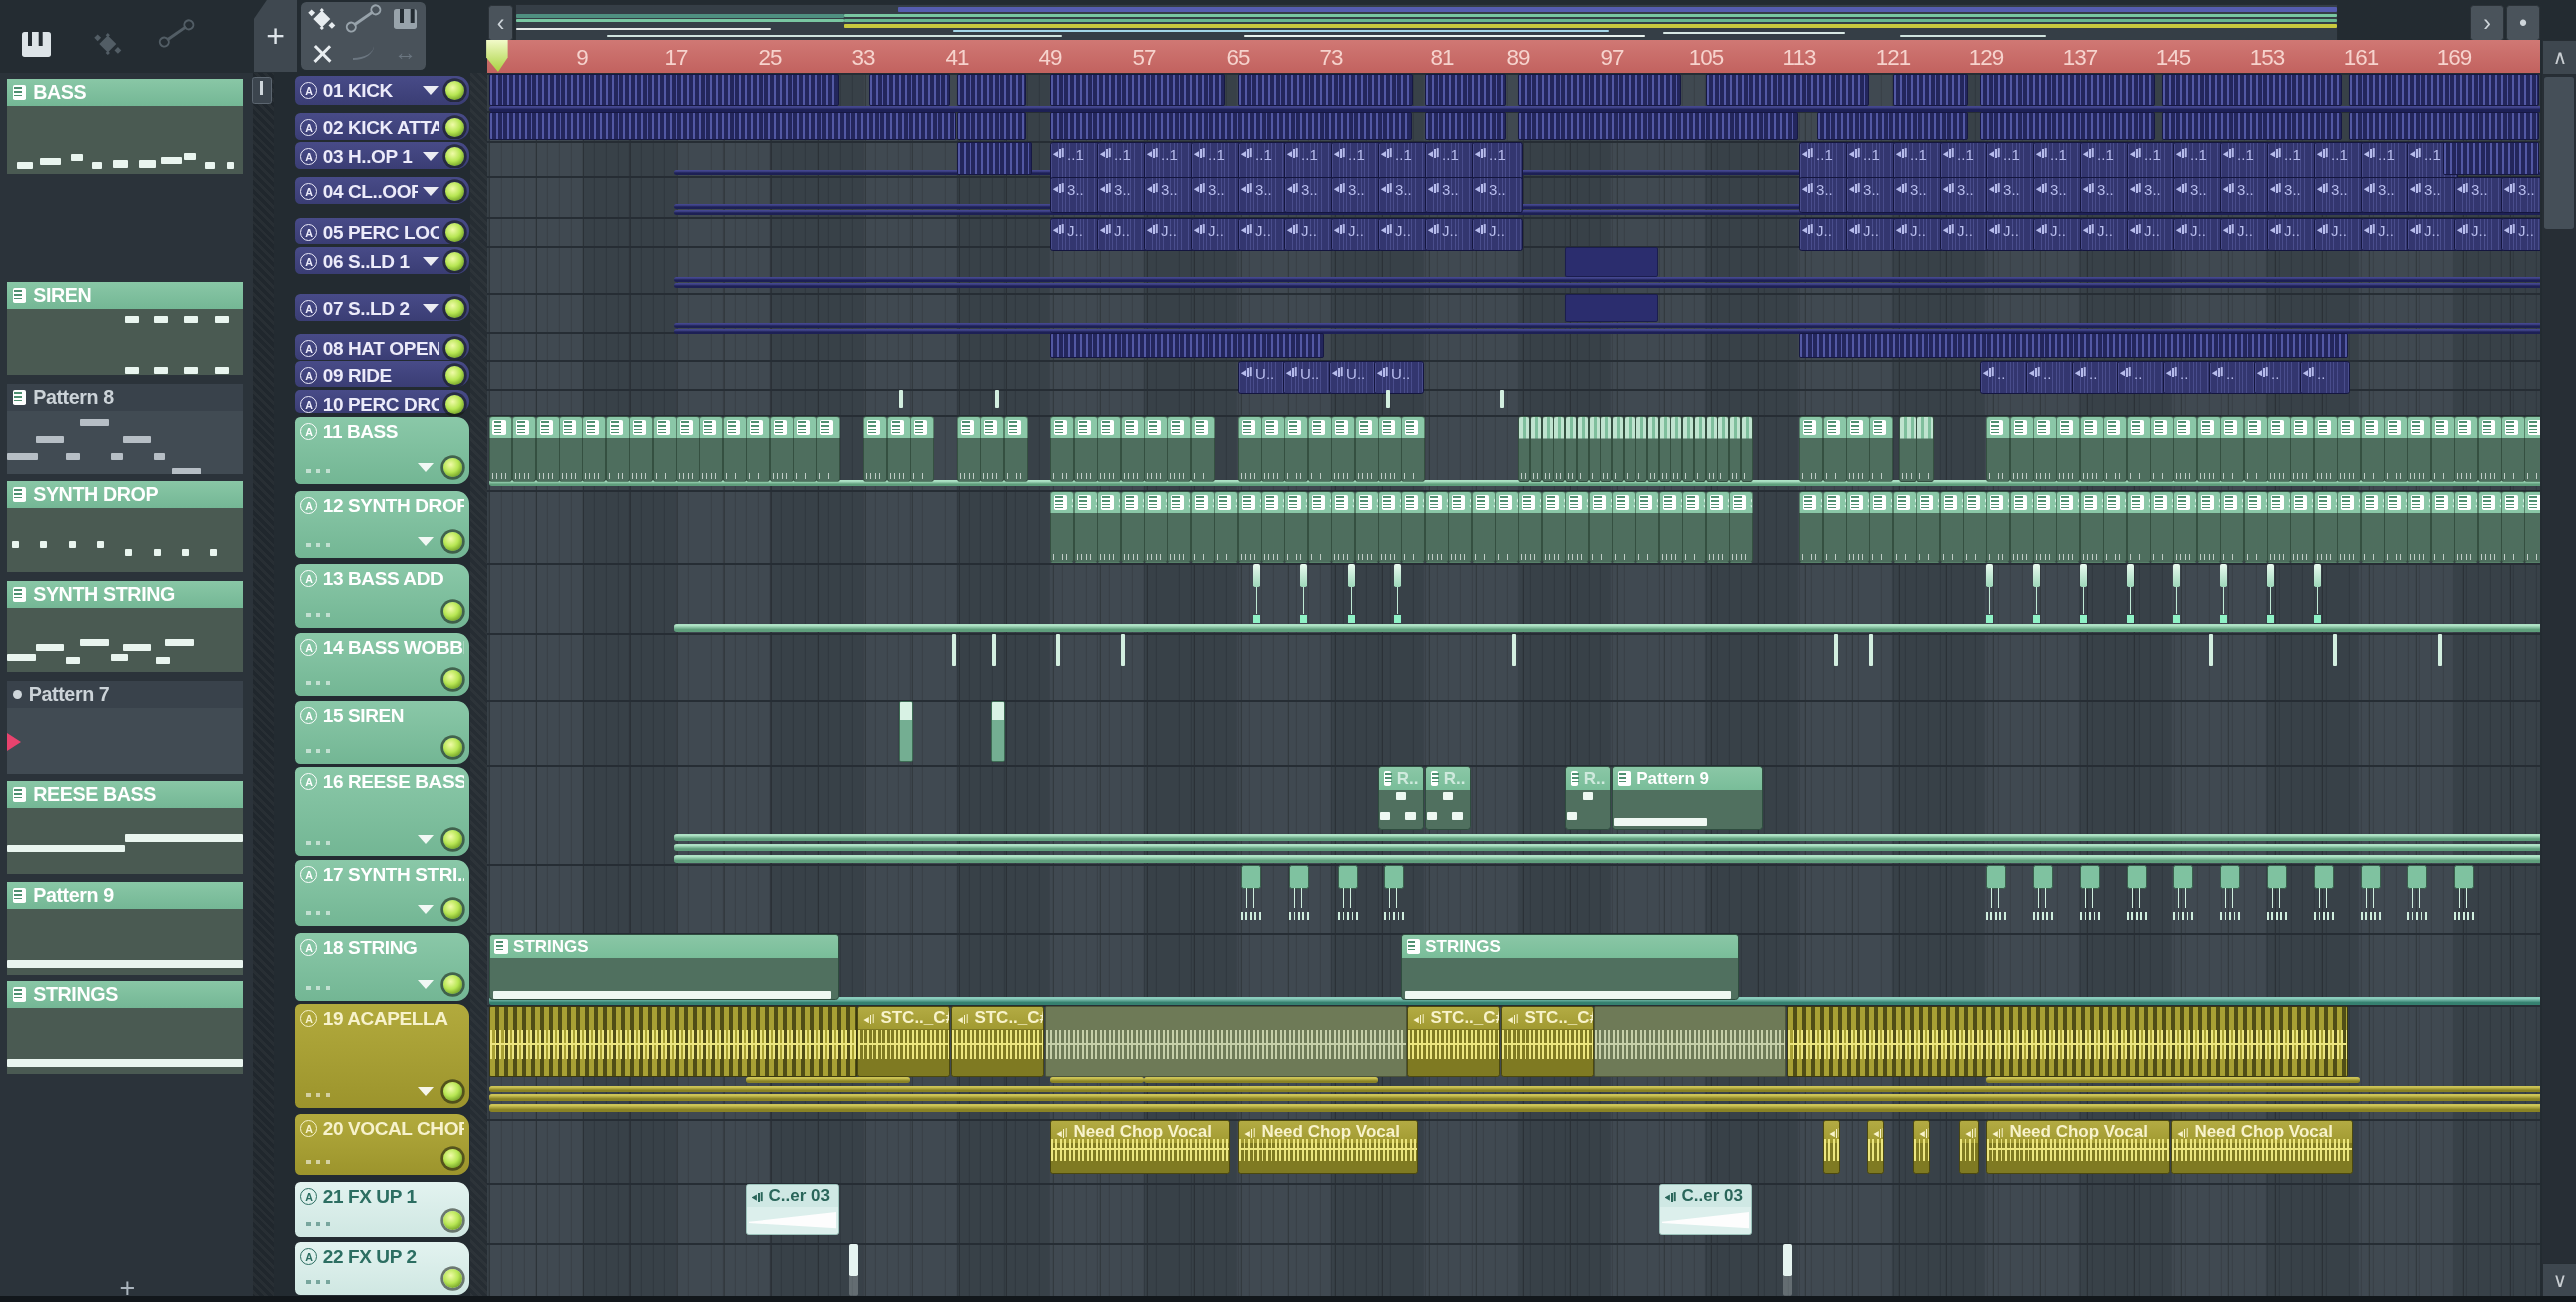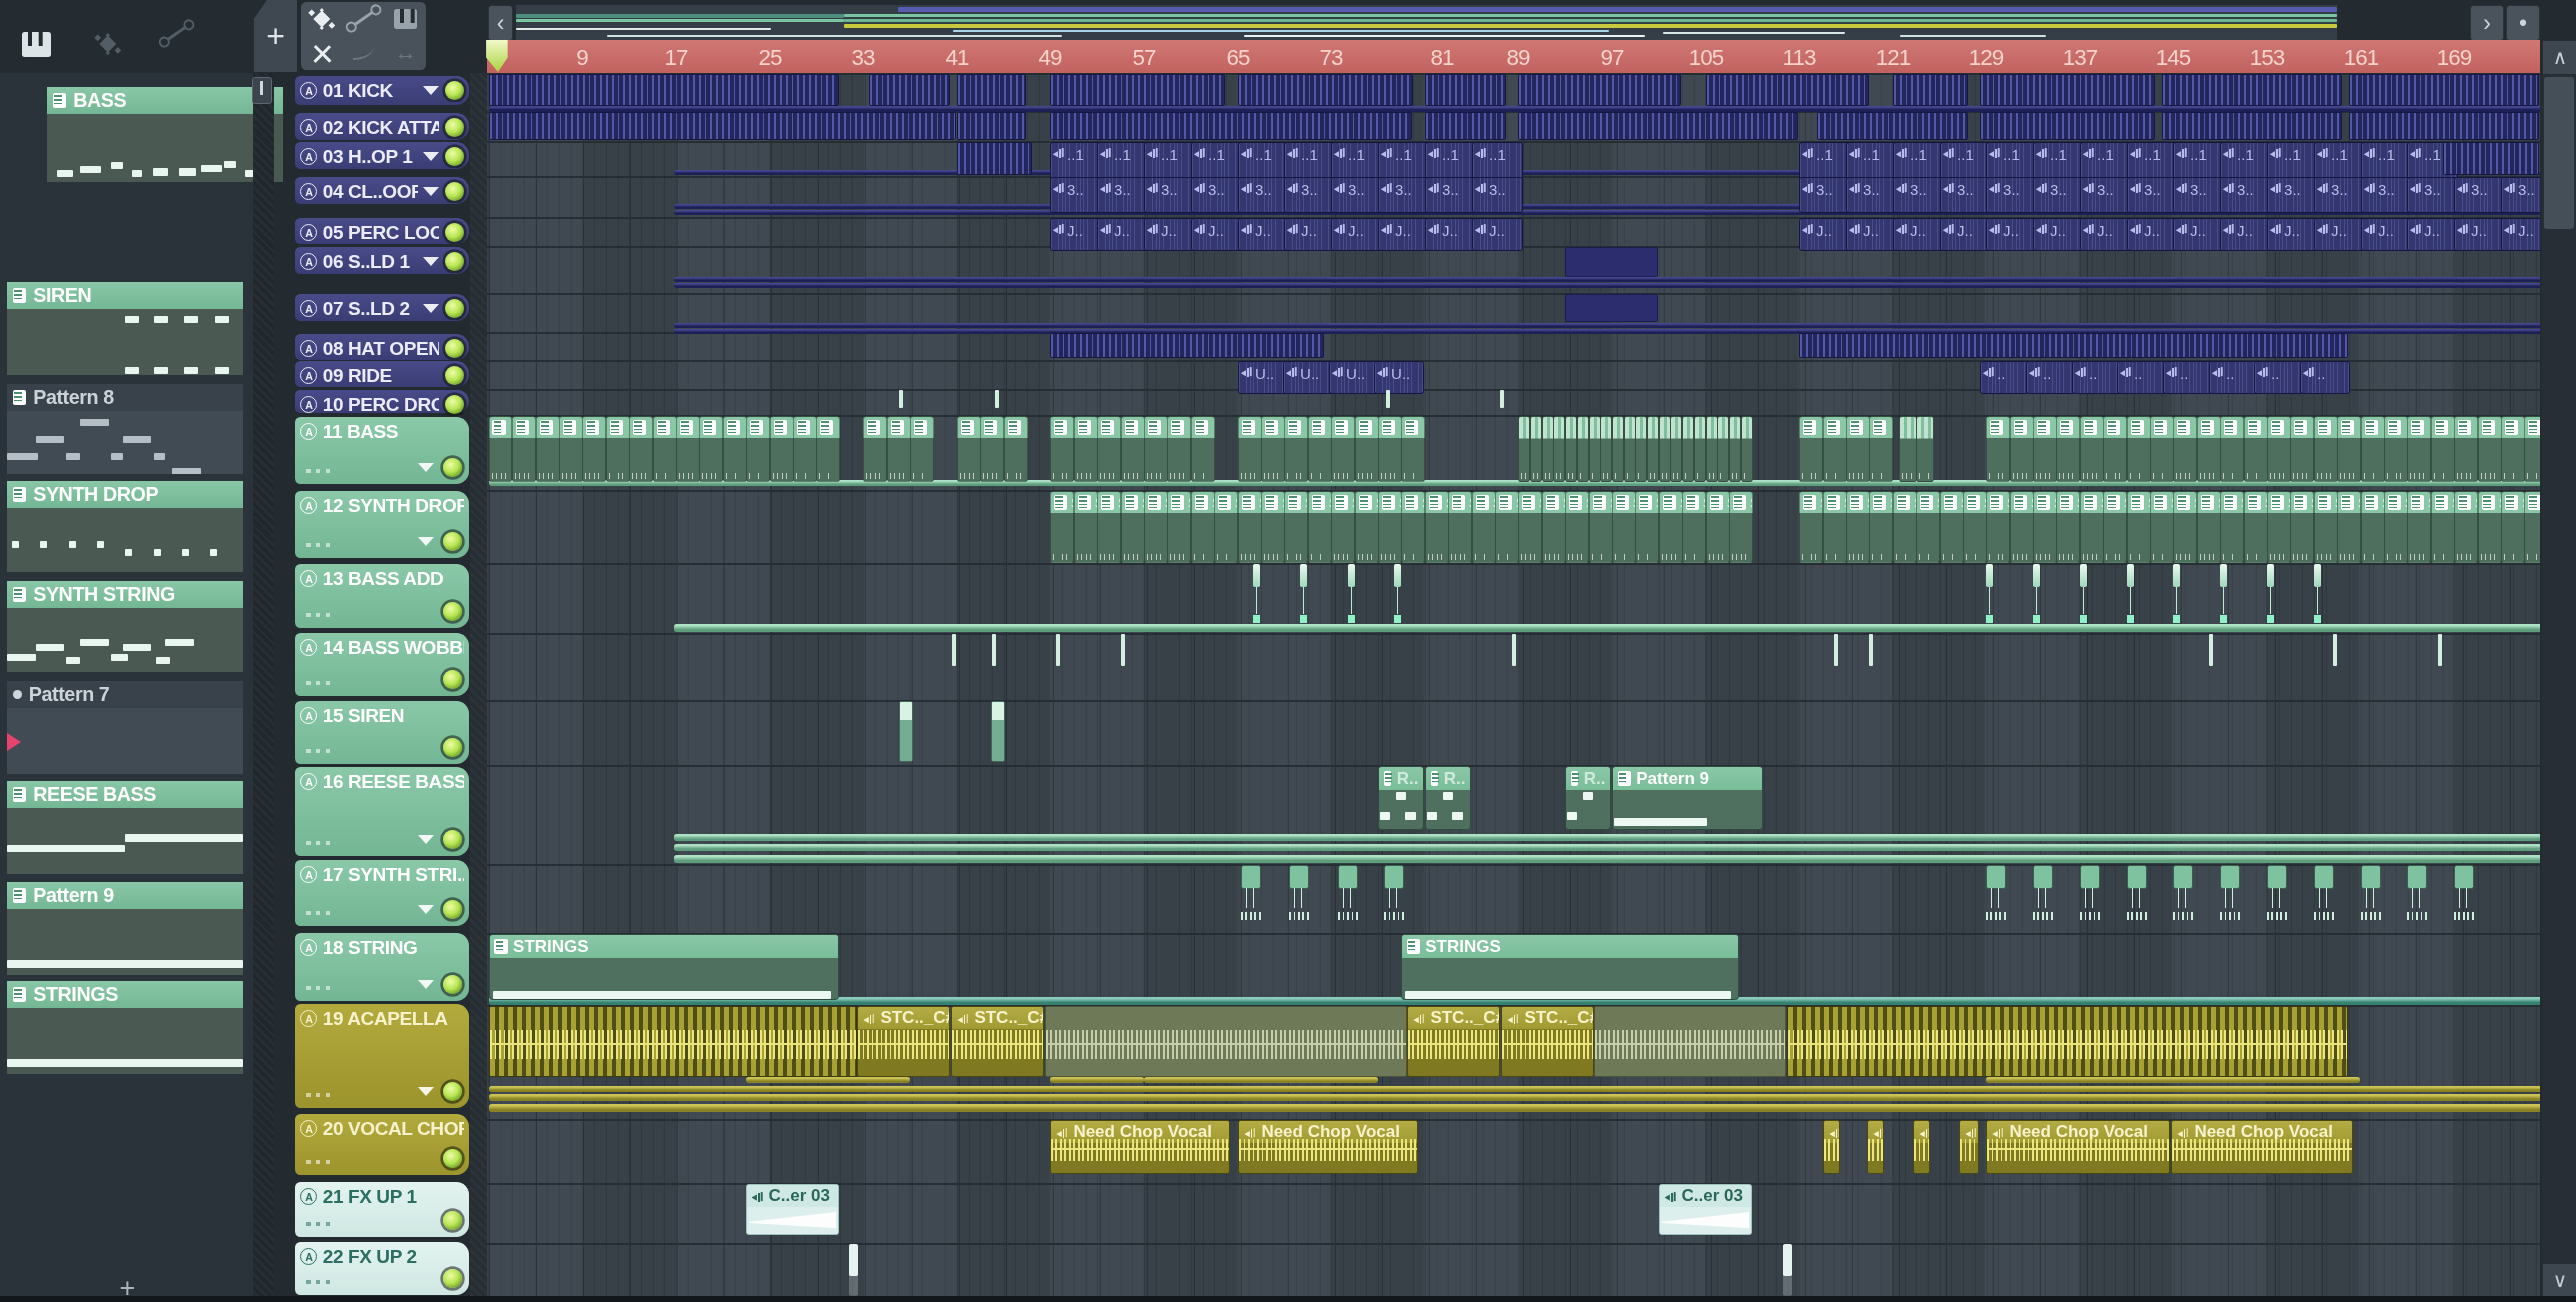--- a/index.html
+++ b/index.html
@@ -177,21 +177,21 @@
           <div class="ipiano"></div>
         </div>
         <div class="sbico" style="left: 102px; color: rgb(82, 93, 101); top: 38px;">
           <div class="iwave"></div>
         </div>
         <div class="sbico" style="left: 165px; color: rgb(82, 93, 101);">
           <div class="ilink"></div>
         </div>
       </div>
     <div id="sb-list">
-        <div class="pat " style="top: 14px; height: 72px; margin-left: 40px;">
+        <div class="pat " style="top: 6px; height: 72px;">
           <div class="pat-h green">
             <div class="picon" style="position: relative; left: 0px; top: 0px;"></div>
             <div>BASS</div>
           </div>
           <div class="pat-b" style="height: 68px;">
             <div class="pnote" style="left: 4%; top: 82%; width: 7%; height: 7.2px;"></div>
             <div class="pnote" style="left: 14%; top: 76%; width: 9%; height: 7.2px;"></div>
             <div class="pnote" style="left: 27%; top: 70%; width: 5%; height: 7.2px;"></div>
             <div class="pnote" style="left: 36%; top: 82%; width: 4%; height: 7.2px;"></div>
             <div class="pnote" style="left: 45%; top: 80%; width: 6%; height: 7.2px;"></div>

